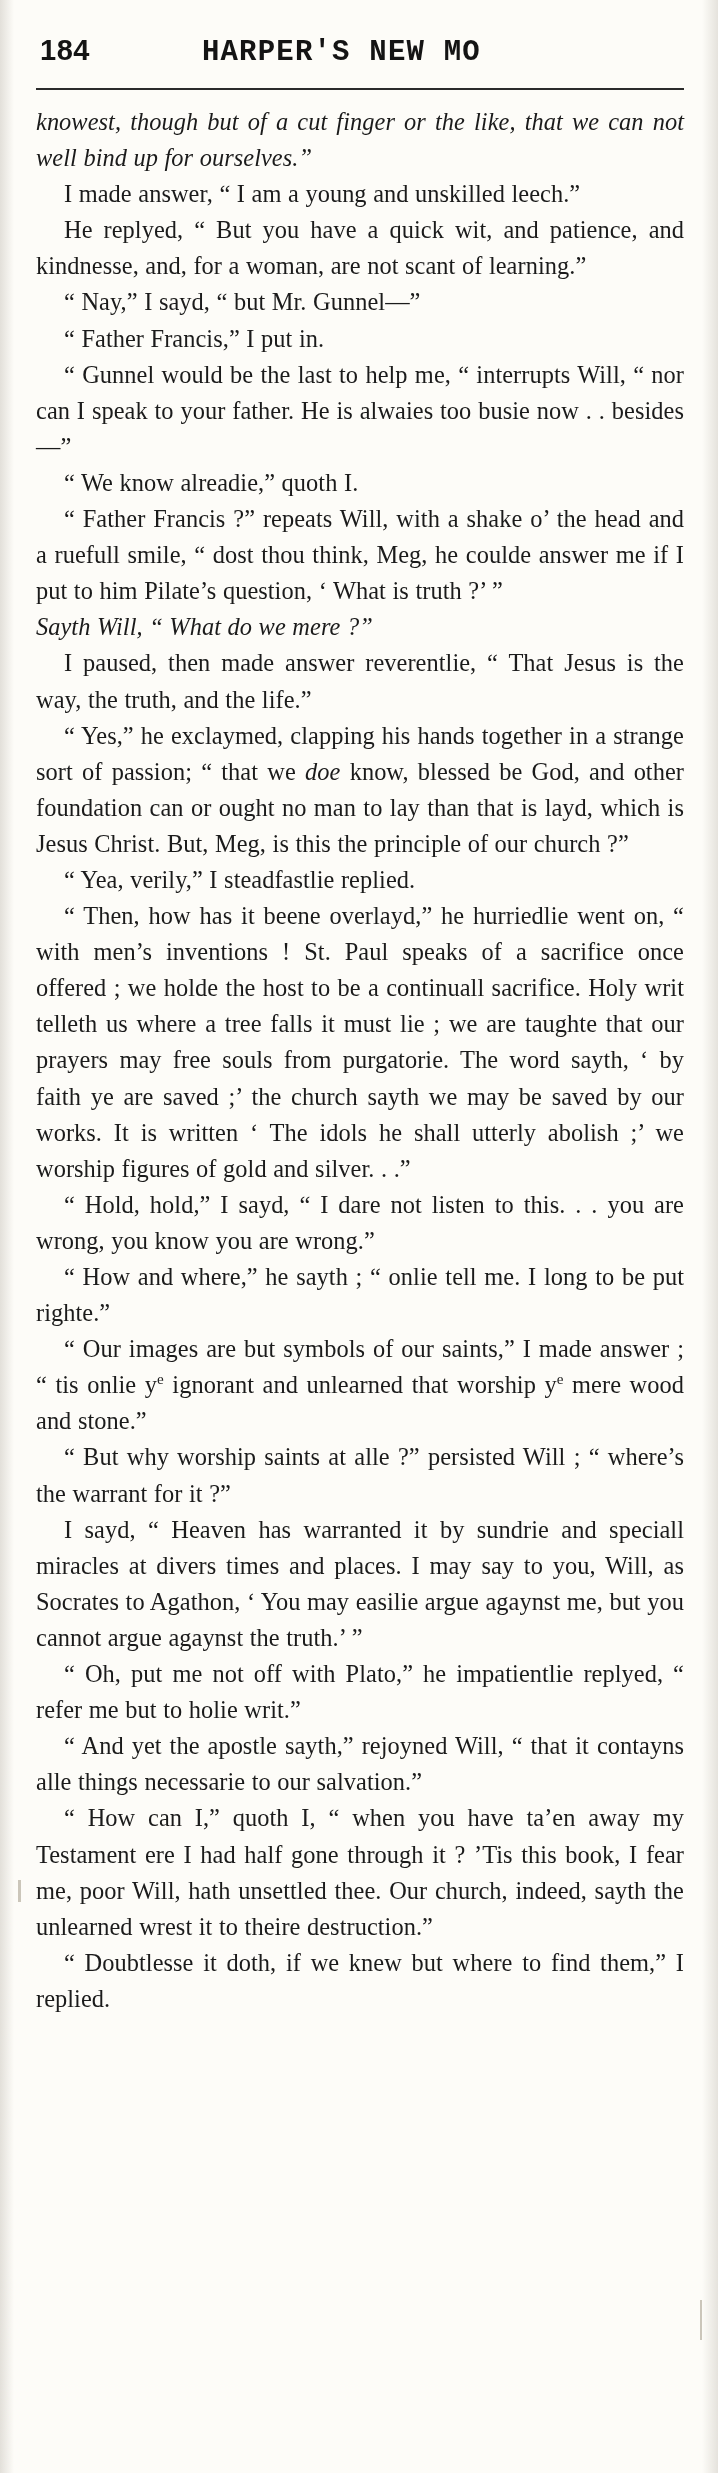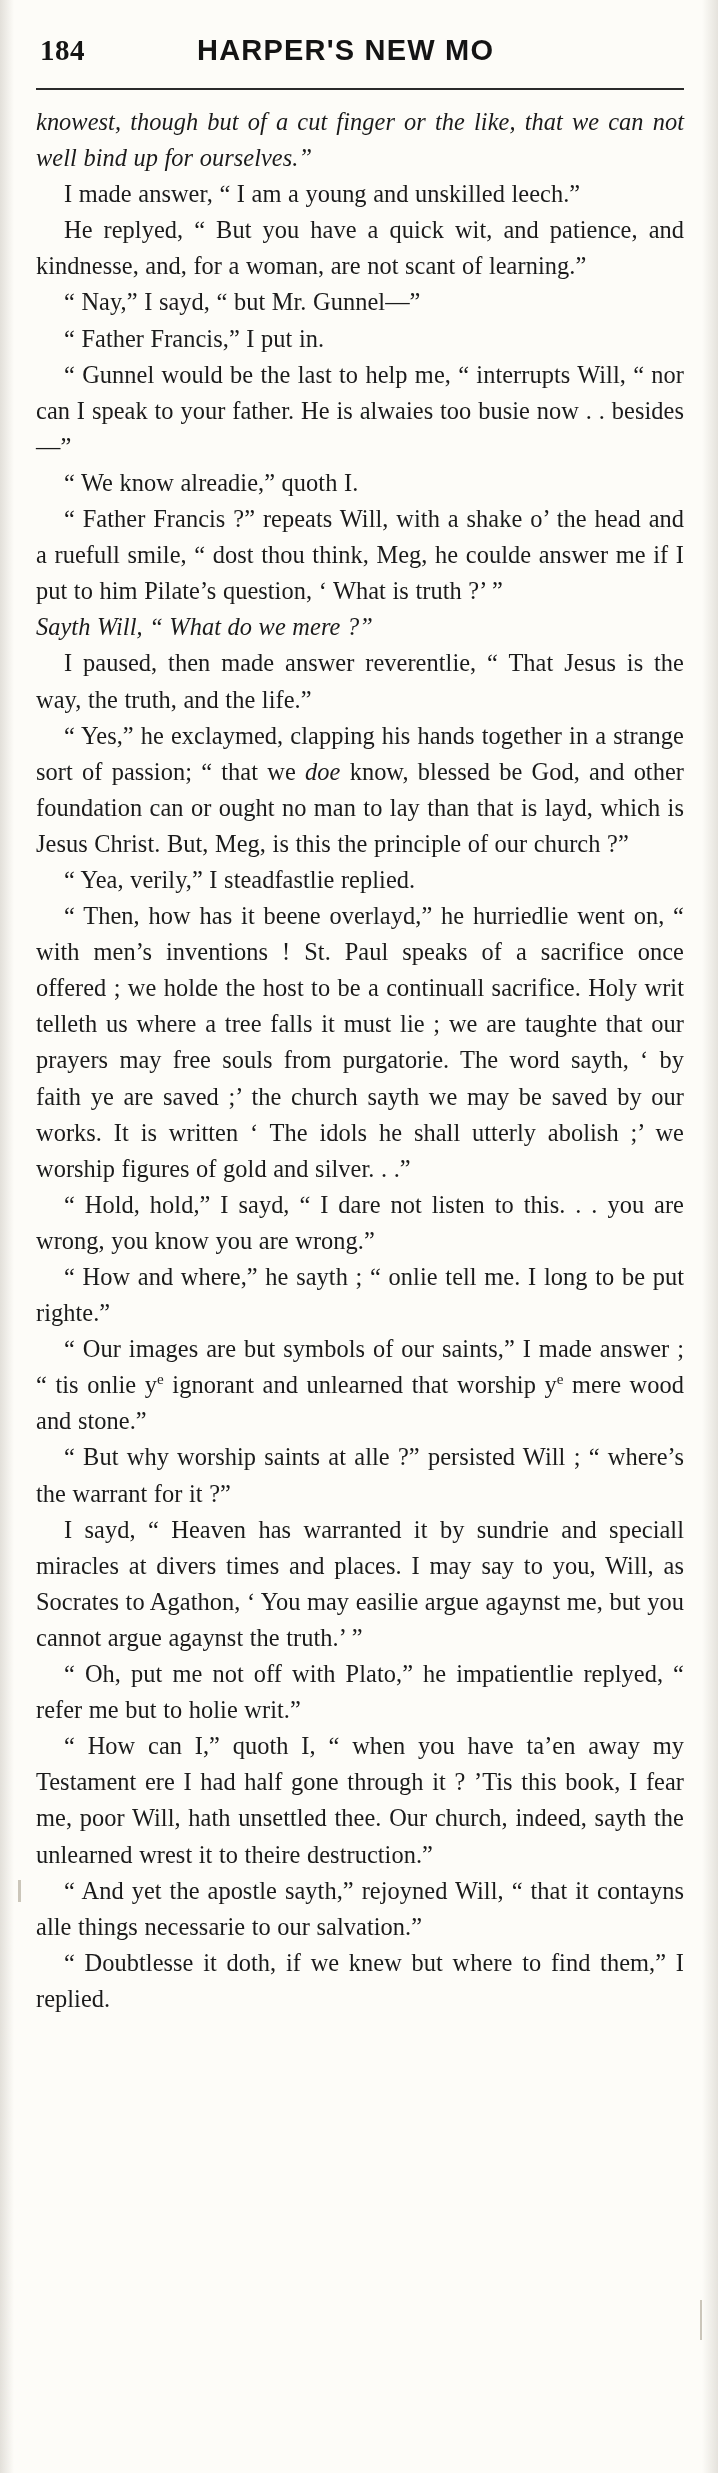--- a/index.html
+++ b/index.html
@@ -25,29 +25,29 @@
   .page-header {
     position: absolute;
     left: 40px;
     top: 34px;
     width: 640px;
     height: 46px;
     display: flex;
     align-items: baseline;
   }
   .folio {
-    font-family: Liberation Serif, serif;
+    font-family: Liberation Sans, sans-serif;
     font-weight: bold;
     font-size: 29px;
     letter-spacing: 0.5px;
     color: #141414;
   }
   .running-head {
     margin-left: 112px;
-    font-family: Liberation Sans, sans-serif;
+    font-family: Liberation Mono, monospace;
     font-weight: bold;
     font-size: 29px;
     letter-spacing: 1.2px;
     color: #141414;
     white-space: nowrap;
   }
   .rule {
     position: absolute;
     left: 36px;
     top: 88px;
@@ -132,20 +132,20 @@
       <p class="para">I paused, then made answer reverentlie, “ That Jesus is the way, the truth, and the life.”</p>
       <p class="para">“ Yes,” he exclaymed, clapping his hands together in a strange sort of passion; “ that we <span class="ital">doe</span> know, blessed be God, and other foundation can or ought no man to lay than that is layd, which is Jesus Christ.  But, Meg, is this the principle of our church ?”</p>
       <p class="para">“ Yea, verily,” I steadfastlie replied.</p>
       <p class="para">“ Then, how has it beene overlayd,” he hurriedlie went on, “ with men’s inventions !  St. Paul speaks of a sacrifice once offered ; we holde the host to be a continuall sacrifice.  Holy writ telleth us where a tree falls it must lie ; we are taughte that our prayers may free souls from purgatorie.  The word sayth, ‘ by faith ye are saved ;’ the church sayth we may be saved by our works.  It is written ‘ The idols he shall utterly abolish ;’ we worship figures of gold and silver. . .”</p>
       <p class="para">“ Hold, hold,” I sayd, “ I dare not listen to this. . . you are wrong, you know you are wrong.”</p>
       <p class="para">“ How and where,” he sayth ; “ onlie tell me. I long to be put righte.”</p>
       <p class="para">“ Our images are but symbols of our saints,” I made answer ; “ tis onlie y<span class="sup">e</span> ignorant and unlearned that worship y<span class="sup">e</span> mere wood and stone.”</p>
       <p class="para">“ But why worship saints at alle ?” persisted Will ; “ where’s the warrant for it ?”</p>
       <p class="para">I sayd, “ Heaven has warranted it by sundrie and speciall miracles at divers times and places. I may say to you, Will, as Socrates to Agathon, ‘ You may easilie argue agaynst me, but you cannot argue agaynst the truth.’ ”</p>
       <p class="para">“ Oh, put me not off with Plato,” he impatientlie replyed, “ refer me but to holie writ.”</p>
+      <p class="para">“ And yet the apostle sayth,” rejoyned Will, “ that it contayns alle things necessarie to our salvation.”</p>
       <p class="para">“ How can I,” quoth I, “ when you have ta’en away my Testament ere I had half gone through it ?  ’Tis this book, I fear me, poor Will, hath unsettled thee.  Our church, indeed, sayth the unlearned wrest it to theire destruction.”</p>
-      <p class="para">“ And yet the apostle sayth,” rejoyned Will, “ that it contayns alle things necessarie to our salvation.”</p>
       <p class="para">“ Doubtlesse it doth, if we knew but where to find them,” I replied.</p>
     </div>
 
   <div class="speck" style="left:18px; top:1880px; width:3px; height:22px;"></div>
   <div class="speck" style="left:700px; top:2300px; width:2px; height:40px;"></div>
 </div>
 
 </body></html>

